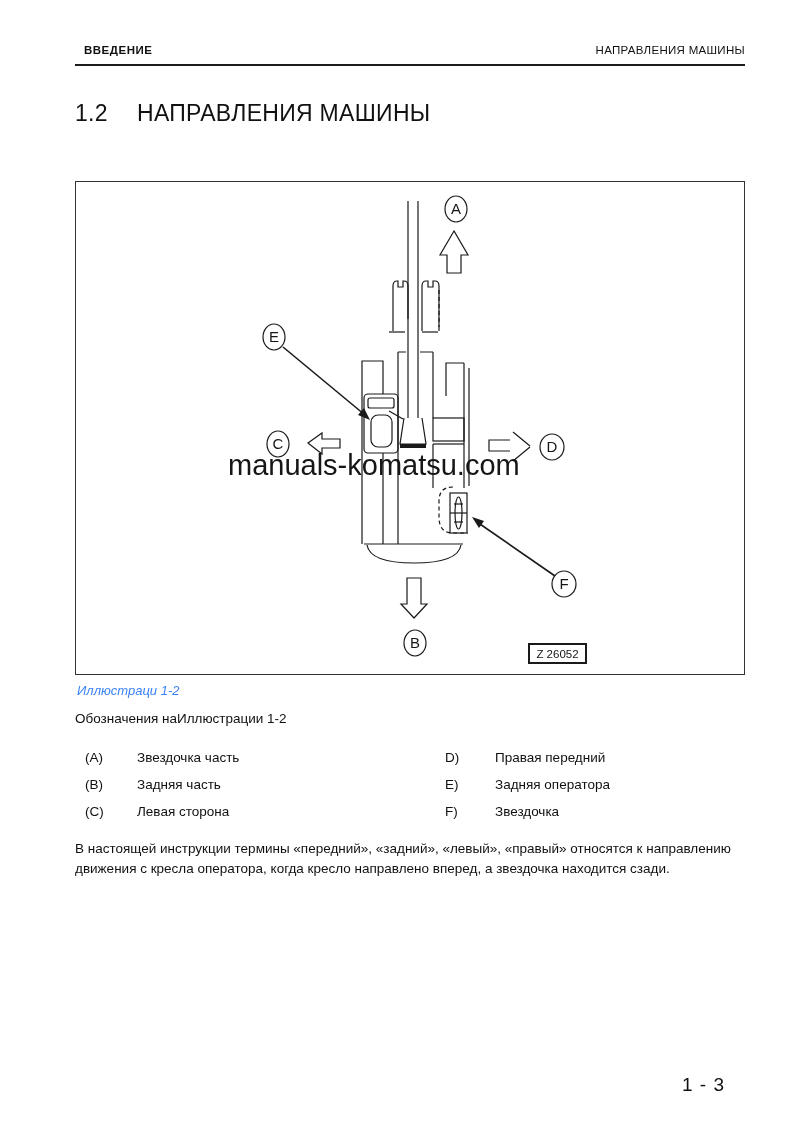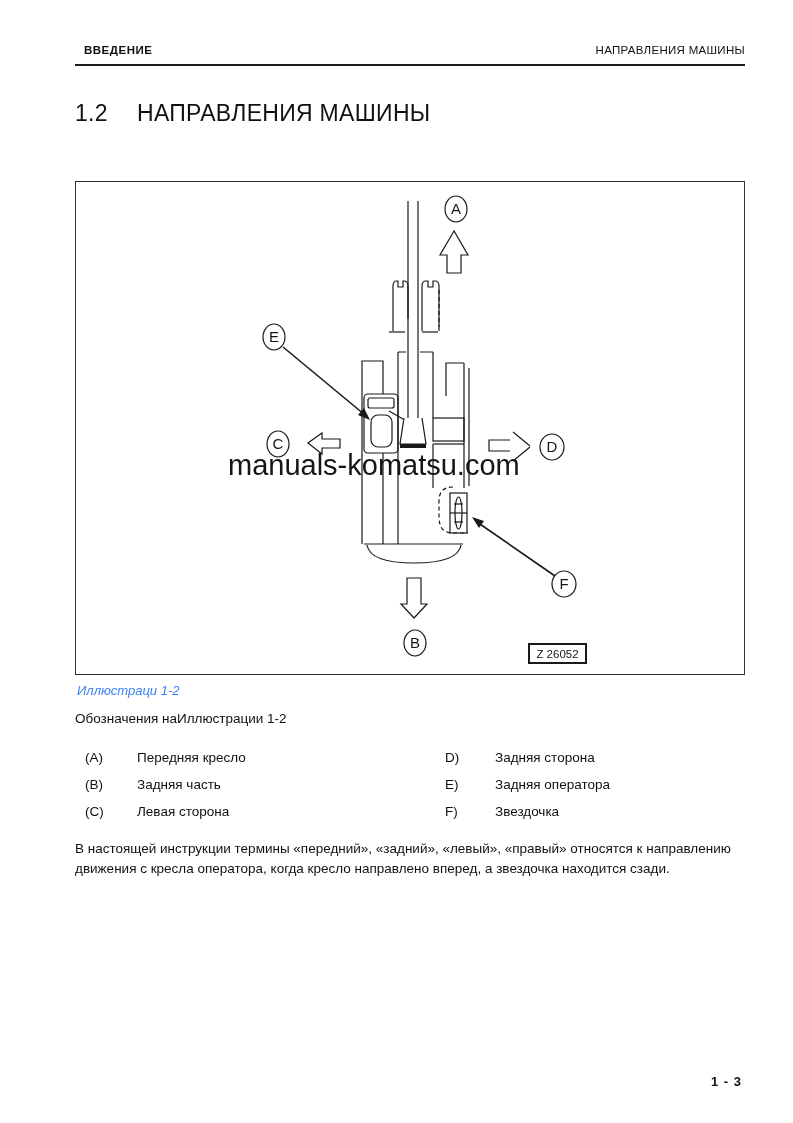--- a/index.html
+++ b/index.html
@@ -18,21 +18,21 @@
   .legend-heading{position:absolute;left:75px;top:711px;font-size:13.5px;}
   .legend-heading .b{font-weight:normal;text-align:right;}
   .legend-heading .r{}
   .legend-col{position:absolute;top:750px;font-size:13.5px;}
   .legend-col.left{left:85px;}
   .legend-col.right{left:445px;}
   .legend-row{display:flex;height:27px;align-items:flex-start;}
   .legend-row .key{width:52px;flex:0 0 52px;}
   .legend-col.right .legend-row .key{width:50px;flex:0 0 50px;}
   .paragraph{position:absolute;left:75px;top:839px;width:672px;font-size:13.5px;line-height:19.5px;}
-  .pagenum{position:absolute;right:51px;top:1074px;font-size:13px;font-weight:bold;letter-spacing:1px;}
+  .pagenum{position:absolute;right:68px;top:1074px;font-size:19px;font-weight:normal;letter-spacing:1px;}
   .diag{stroke:#1a1a1a;fill:none;stroke-width:1.2px;}
   .diag text{stroke:none;fill:#161616;font-family:"Liberation Sans",sans-serif;}
 </style>
 </head>
 <body>
 
 <div class="hdr-left">ВВЕДЕНИЕ</div>
 <div class="hdr-right">НАПРАВЛЕНИЯ МАШИНЫ</div>
 <div class="hdr-rule"></div>
 
@@ -154,36 +154,36 @@
 
 <div class="caption">Иллюстраци 1-2</div>
 
 <div class="legend-heading">
   <span class="b">Обозначения на</span><span class="r">Иллюстрации 1-2</span>
 </div>
 
 <div class="legend-col left">
   <div class="legend-row">
     <span class="key">(A)</span>
-    <span class="lbl">Передняя кресло</span>
+    <span class="lbl">Звездочка часть</span>
   </div>
   <div class="legend-row">
     <span class="key">(B)</span>
     <span class="lbl">Задняя часть</span>
   </div>
   <div class="legend-row">
     <span class="key">(C)</span>
     <span class="lbl">Левая сторона</span>
   </div>
 </div>
 
 <div class="legend-col right">
   <div class="legend-row">
     <span class="key">D)</span>
-    <span class="lbl">Задняя сторона</span>
+    <span class="lbl">Правая передний</span>
   </div>
   <div class="legend-row">
     <span class="key">E)</span>
     <span class="lbl">Задняя оператора</span>
   </div>
   <div class="legend-row">
     <span class="key">F)</span>
     <span class="lbl">Звездочка</span>
   </div>
 </div>

